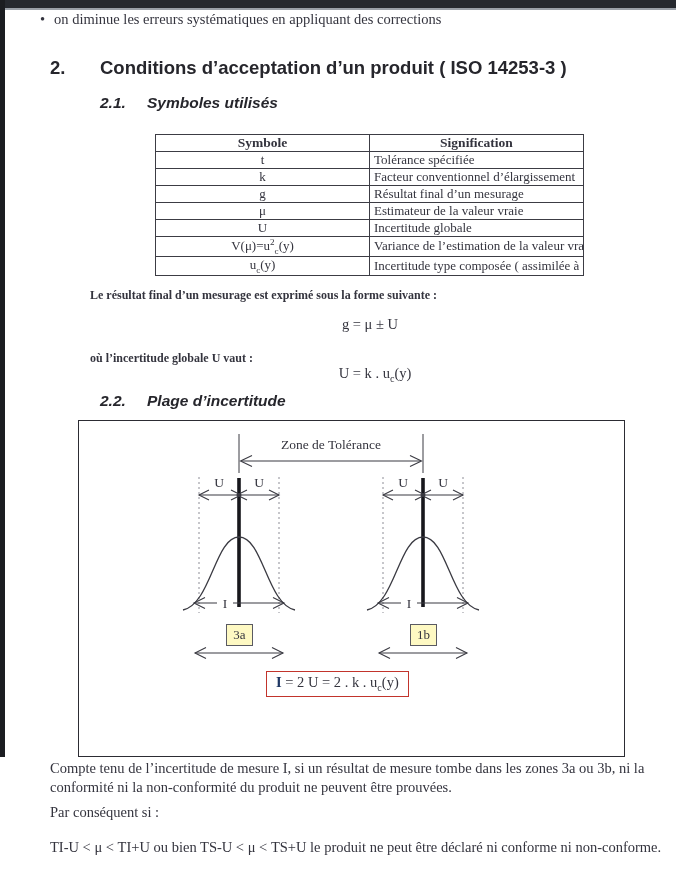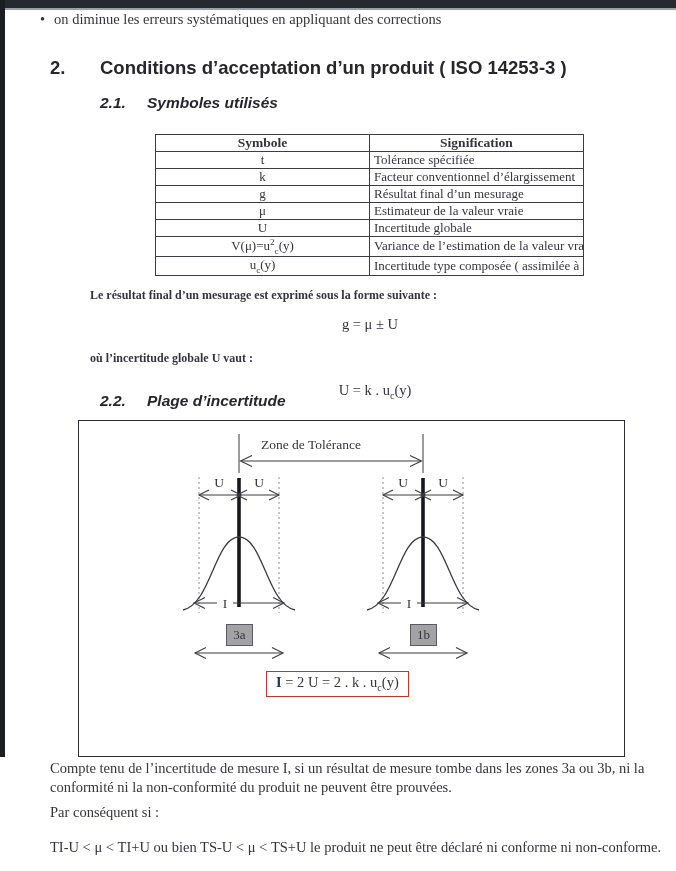--- a/index.html
+++ b/index.html
@@ -29,29 +29,29 @@
   table.symbols th{font-weight:bold;text-align:center;font-size:13.5px;}
   td.sym{width:127px;text-align:center;}
   td.meaning{text-align:left;}
   sup{font-size:0.7em;} sub{font-size:0.7em;}
 
   .para{font-size:12px;white-space:nowrap;font-weight:bold;}
   .p-result{left:90px;top:288px;}
   .f-center{text-align:center;font-size:14.5px;}
   .f-g{left:295px;top:316px;width:150px;}
   .p-uvaut{left:90px;top:351px;}
-  .f-u{left:300px;top:382px;width:150px;}
+  .f-u{left:300px;top:365px;width:150px;}
 
   .diagram{left:78px;top:420px;width:545px;height:335px;border:1.5px solid #2c2c33;background:#fff;}
   .diag-svg{position:absolute;left:0;top:0;width:545px;height:335px;}
   .svgtext{font-family:"Liberation Serif","DejaVu Serif",serif;font-size:13.5px;
         fill:var(--ink,#34343e);stroke:none;}
-  .zone-label{left:182px;top:16px;width:140px;font-size:13.5px;}
+  .zone-label{left:182px;top:16px;width:140px;text-align:center;font-size:13.5px;}
   .zone-box{width:25px;height:20px;border:1px solid #5a5a62;text-align:center;
-        font-size:13px;line-height:19px;background:#a3a3a3;}
+        font-size:13px;line-height:19px;background:#fef9c3;}
   .zone-a{left:147px;top:203px;} .zone-b{left:331px;top:203px;}
   .red-box{left:187px;top:250px;border:1.5px solid var(--red,#c2342c);background:#fff;
         padding:2px 9px 3px;font-size:14.5px;white-space:nowrap;}
   .red-box .lead{color:var(--navy,#1f3864);font-weight:bold;}
 
   .concl-1{left:50px;top:759px;width:606px;font-size:14.5px;line-height:19px;white-space:normal;}
   .concl-2{left:50px;top:804px;font-size:14.5px;}
   .concl-3{left:50px;top:839px;font-size:14.5px;white-space:nowrap;}
 </style>
 </head>

